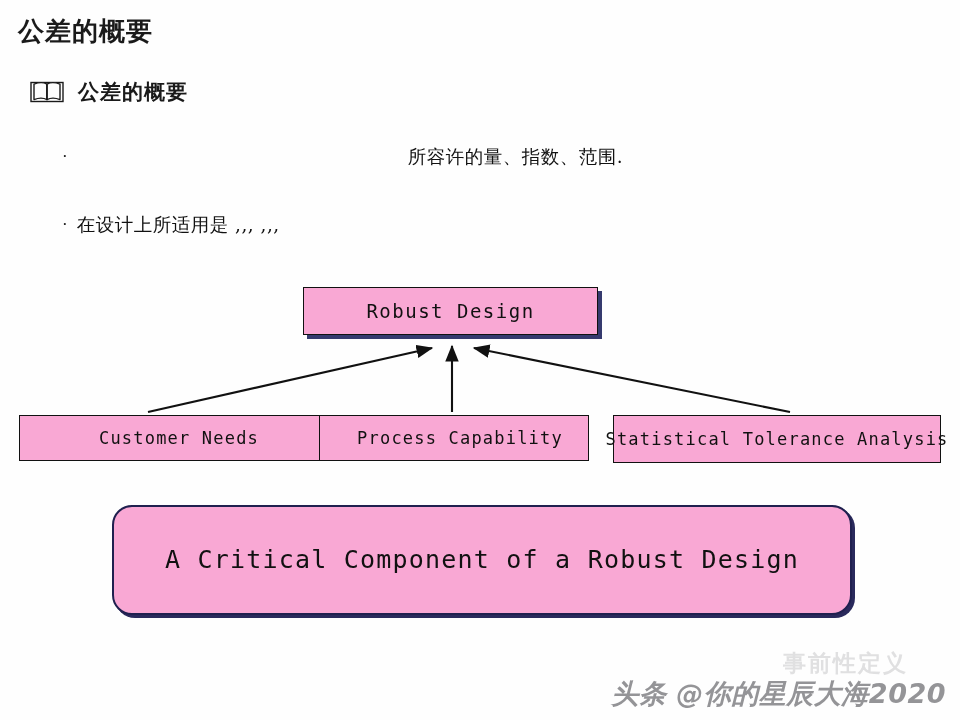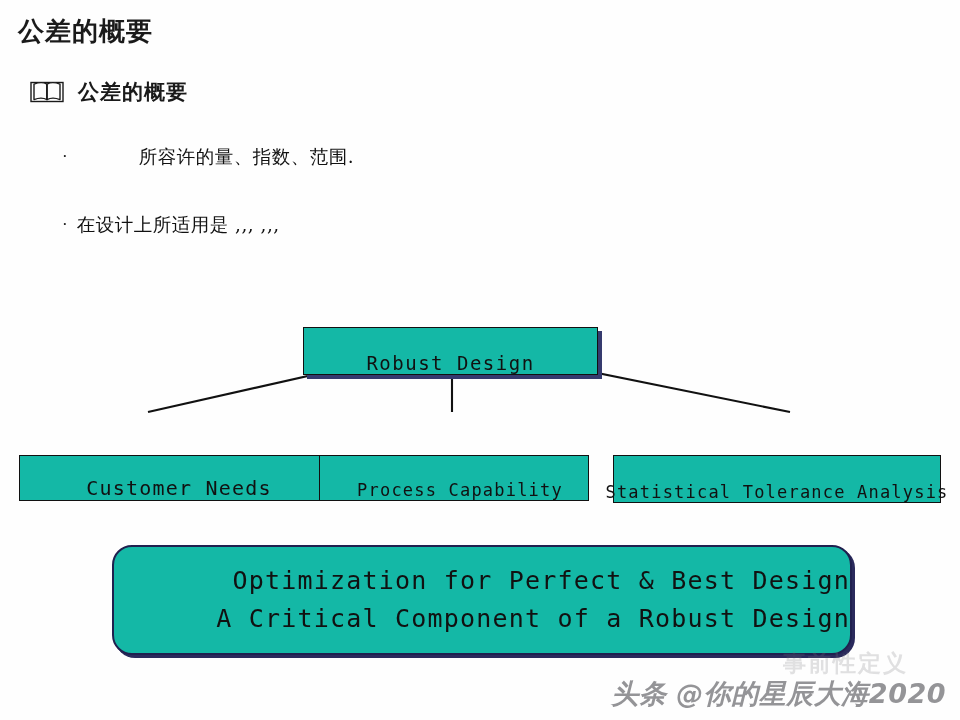--- a/index.html
+++ b/index.html
@@ -77,58 +77,58 @@
   .bullet-line {
     font-size: 18.5px;
     line-height: 30px;
     color: #111;
     font-family: "DejaVu Serif", "Liberation Serif", serif;
     white-space: nowrap;
     letter-spacing: 0.5px;
   }
   .bullet-line.indent {
     padding-left: 62px;
+    text-align: center;
   }
   .bullet-gap { height: 38px; }
   .arrow-layer {
     position: absolute;
     left: 0; top: 0;
     width: 960px; height: 720px;
   }
 
   .node {
     position: absolute;
     box-sizing: border-box;
-    background: #14b8a6;
+    background: #f9a8d4;
     border: 1.6px solid #111;
     display: flex;
-    align-items: flex-end;
+    align-items: center;
     justify-content: center;
     font-family: "DejaVu Sans Mono", "Liberation Mono", monospace;
     color: #111;
     white-space: nowrap;
-    margin-top: 40px;
   }
 
   .node-robust {
     left: 303px;
     top: 287px;
     width: 295px;
     height: 48px;
     font-size: 19px;
     letter-spacing: 1.5px;
     box-shadow: 4px 4px 0 0 #353a6e;
   }
 
   .node-cn {
     left: 19px;
     top: 415px;
     width: 320px;
     height: 46px;
-    font-size: 20px;
+    font-size: 17px;
     letter-spacing: 1.2px;
   }
   .node-pc {
     left: 319px;
     top: 415px;
     width: 270px;
     height: 46px;
     font-size: 17px;
     letter-spacing: 1.2px;
     padding-left: 12px;
@@ -248,19 +248,18 @@
 
 <div class="node node-pc">
   <span>Process Capability</span>
 </div>
 
 <div class="node node-sta">
   <span>Statistical Tolerance Analysis</span>
 </div>
 
 <div class="node node-opt">
-  <div class="opt-line">Optimization for Perfect &amp; Best Design</div>
   <div class="opt-line">A Critical Component of a Robust Design</div>
 </div>
 
 <div class="wm-faint">事前性定义</div>
 
 <div class="wm-main">头条 @你的星辰大海2020</div>
 
 </body></html>

